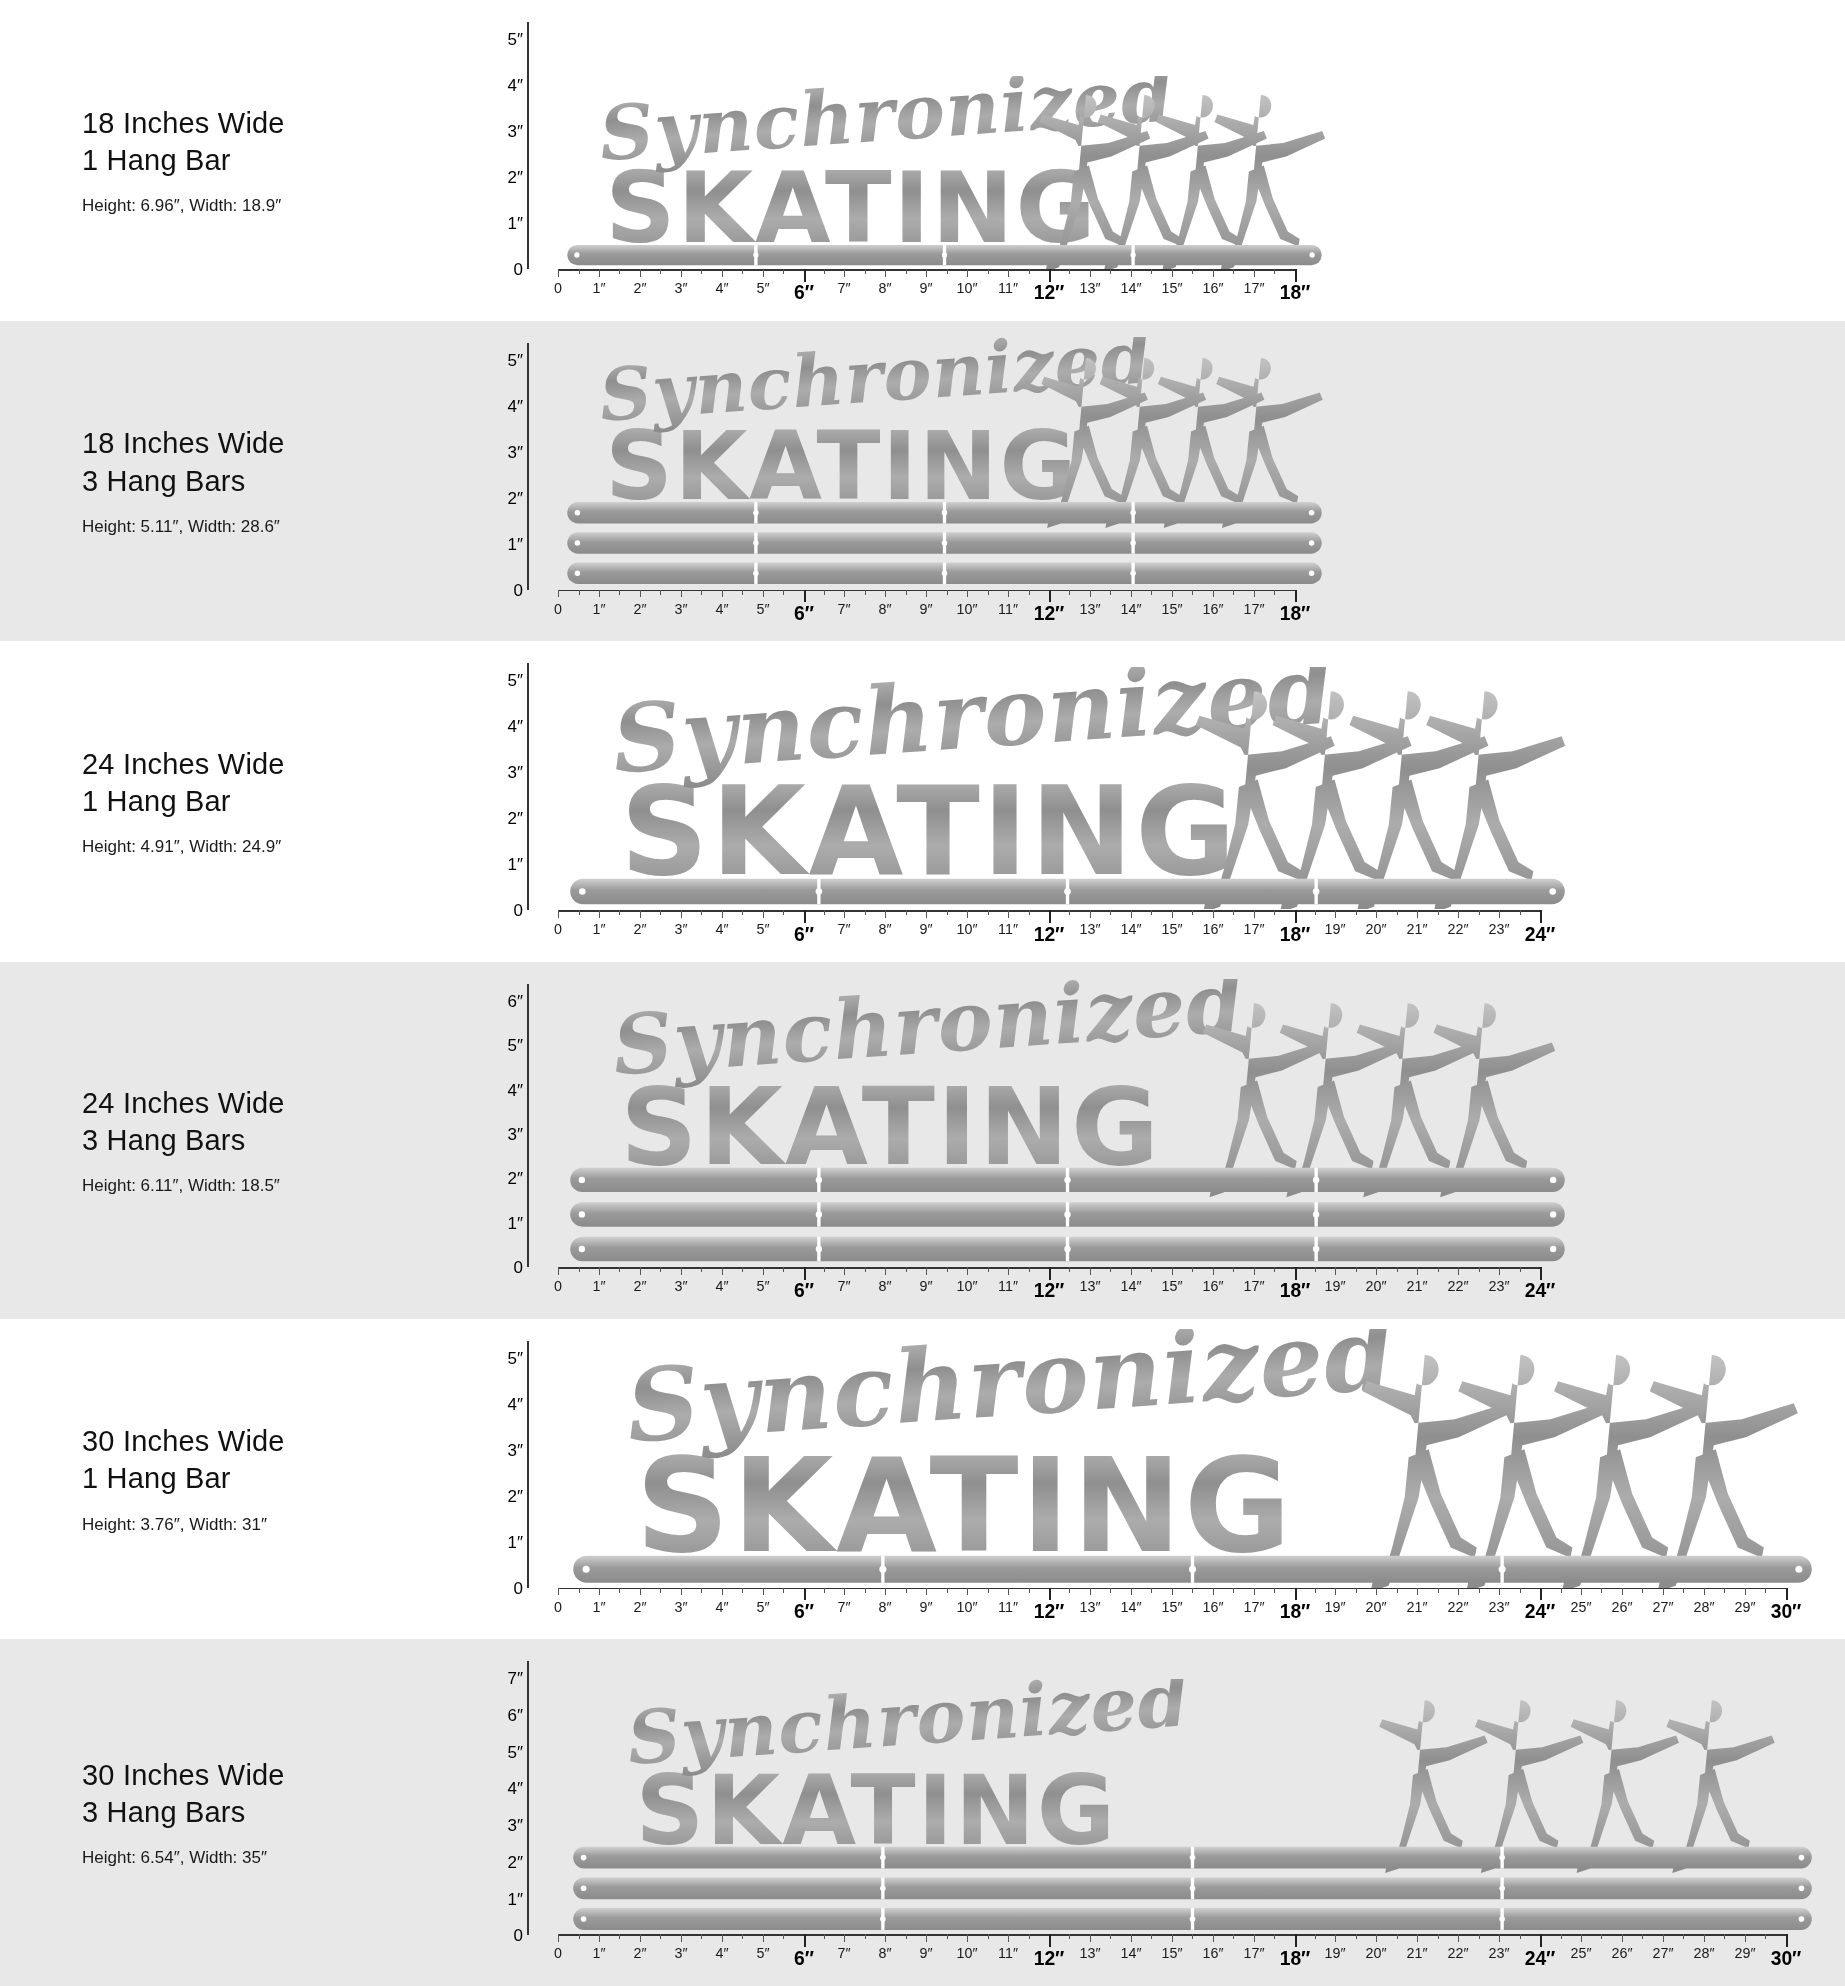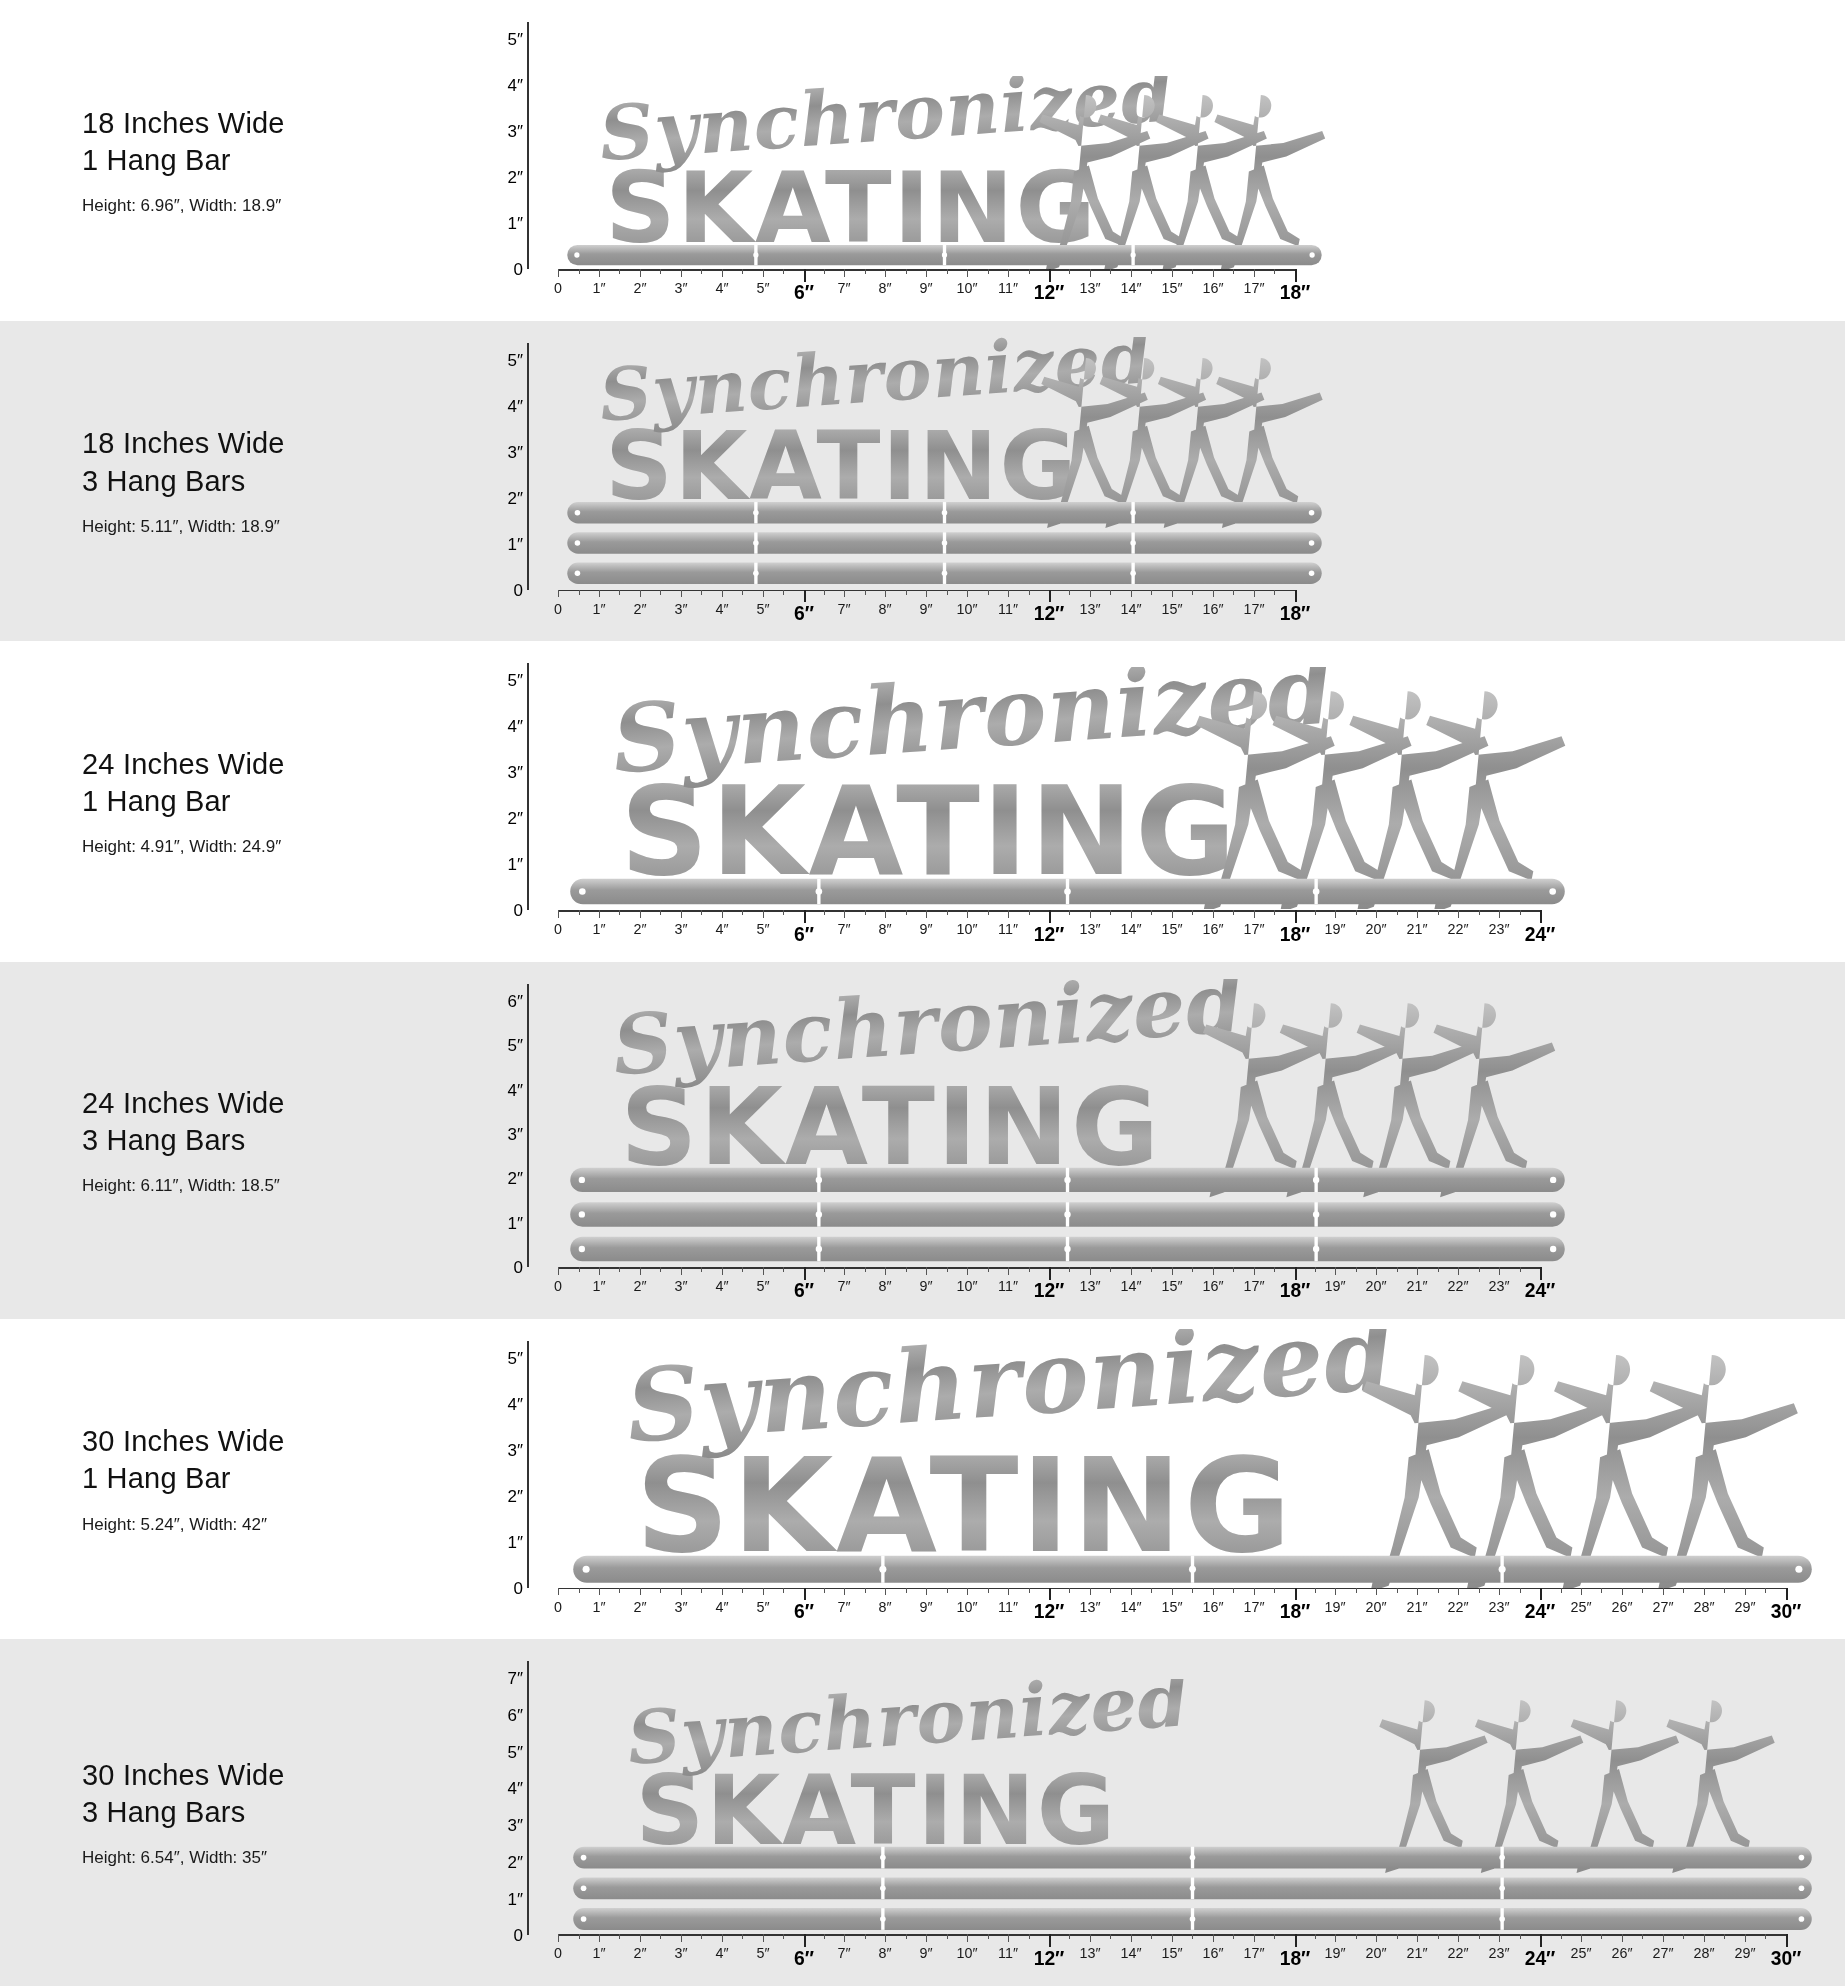--- a/index.html
+++ b/index.html
@@ -257,21 +257,21 @@
           </div>
         </div>
       </div>
     </div>
     <div class="row alt r1">
       <div class="label-col">
         <div class="label-title">
           <div>18 Inches Wide</div>
           <div>3 Hang Bars</div>
         </div>
-        <div class="label-dims">Height: 5.11″,   Width: 18.9″</div>
+        <div class="label-dims">Height: 5.11″,   Width: 28.6″</div>
       </div>
       <div class="fig-col">
         <div class="fig-inner">
           <div class="vaxis" style="top: 22px; height: 247px;">
             <div class="vt">0</div>
             <div class="vt">1″</div>
             <div class="vt">2″</div>
             <div class="vt">3″</div>
             <div class="vt">4″</div>
             <div class="vt">5″</div>
@@ -699,21 +699,21 @@
           </div>
         </div>
       </div>
     </div>
     <div class="row plain r4">
       <div class="label-col">
         <div class="label-title">
           <div>30 Inches Wide</div>
           <div>1 Hang Bar</div>
         </div>
-        <div class="label-dims">Height: 5.24″,   Width: 42″</div>
+        <div class="label-dims">Height: 3.76″,   Width: 31″</div>
       </div>
       <div class="fig-col">
         <div class="fig-inner">
           <div class="vaxis" style="top: 22px; height: 247px;">
             <div class="vt">0</div>
             <div class="vt">1″</div>
             <div class="vt">2″</div>
             <div class="vt">3″</div>
             <div class="vt">4″</div>
             <div class="vt">5″</div>

